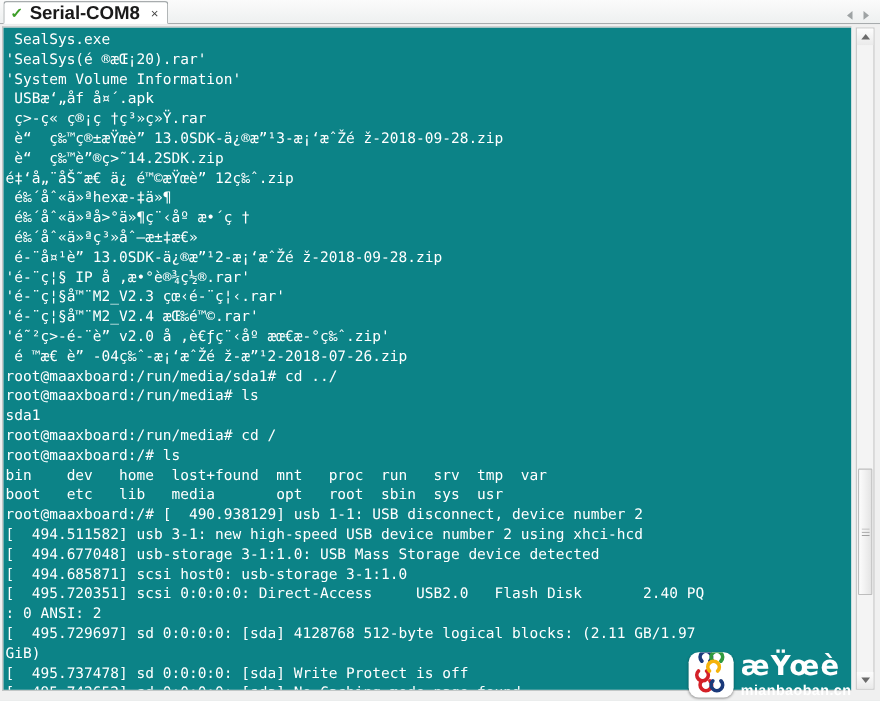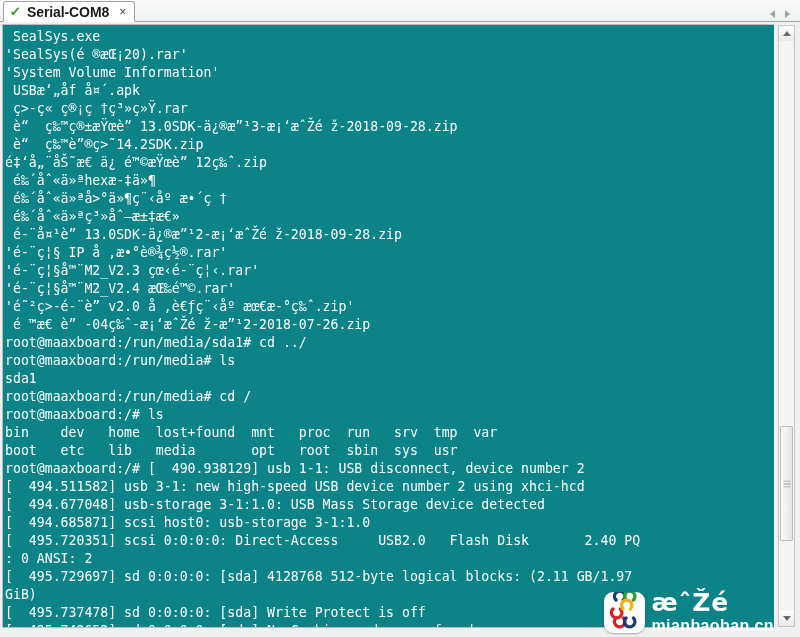--- a/index.html
+++ b/index.html
@@ -51,21 +51,21 @@
     display: inline-block;
     line-height: 12px;
     color: #3d9e28;
     font-size: 13px;
     font-weight: bold;
     transform: scaleX(1.1);
   }
 
   .tab-label {
     font-weight: bold;
-    font-size: 14px;
+    font-size: 17px;
     color: #1a1a1a;
     letter-spacing: -0.1px;
     white-space: nowrap;
     text-align: right;
   }
 
   .tab-close {
     font-size: 12px;
     color: #444;
     line-height: 1;
@@ -201,21 +201,21 @@
   .wm-text { display: flex; flex-direction: column; line-height: 1; }
   .wm-cn {
     font-family: "DejaVu Sans", sans-serif;
     font-size: 25px;
     font-weight: bold;
     color: #ffffff;
     letter-spacing: 1px;
   }
   .wm-en {
     font-family: "Liberation Sans", sans-serif;
-    font-size: 16px;
+    font-size: 13px;
     font-weight: bold;
     color: #ffffff;
     letter-spacing: 0.4px;
     margin-top: 3px;
   }
 </style>
 </head>
 <body>
 
 <div id="app">
@@ -261,19 +261,19 @@
             <path d="M12 8 a5.2 5.2 0 1 1 7.4 0" stroke="#1b3a7a"></path>
             <path d="M22 8 a5.2 5.2 0 1 1 7.4 0" stroke="#2f9a3e"></path>
             <path d="M9 17 a5.2 5.2 0 1 0 7.4 0" stroke="#d42128"></path>
             <path d="M19 17 a5.2 5.2 0 1 1 7.4 0" stroke="#f5b30b"></path>
             <path d="M12 26 a5.2 5.2 0 1 0 7.4 0" stroke="#d42128"></path>
             <path d="M22 26 a5.2 5.2 0 1 0 7.4 0" stroke="#1b3a7a"></path>
           </g>
         </svg>
       </div>
       <div class="wm-text">
-        <span class="wm-cn">æˆŽé</span>
+        <span class="wm-cn">æŸœè</span>
         <span class="wm-en">mianbaoban.cn</span>
       </div>
     </div>
 
   </div>
 </div>
 
 </body></html>

